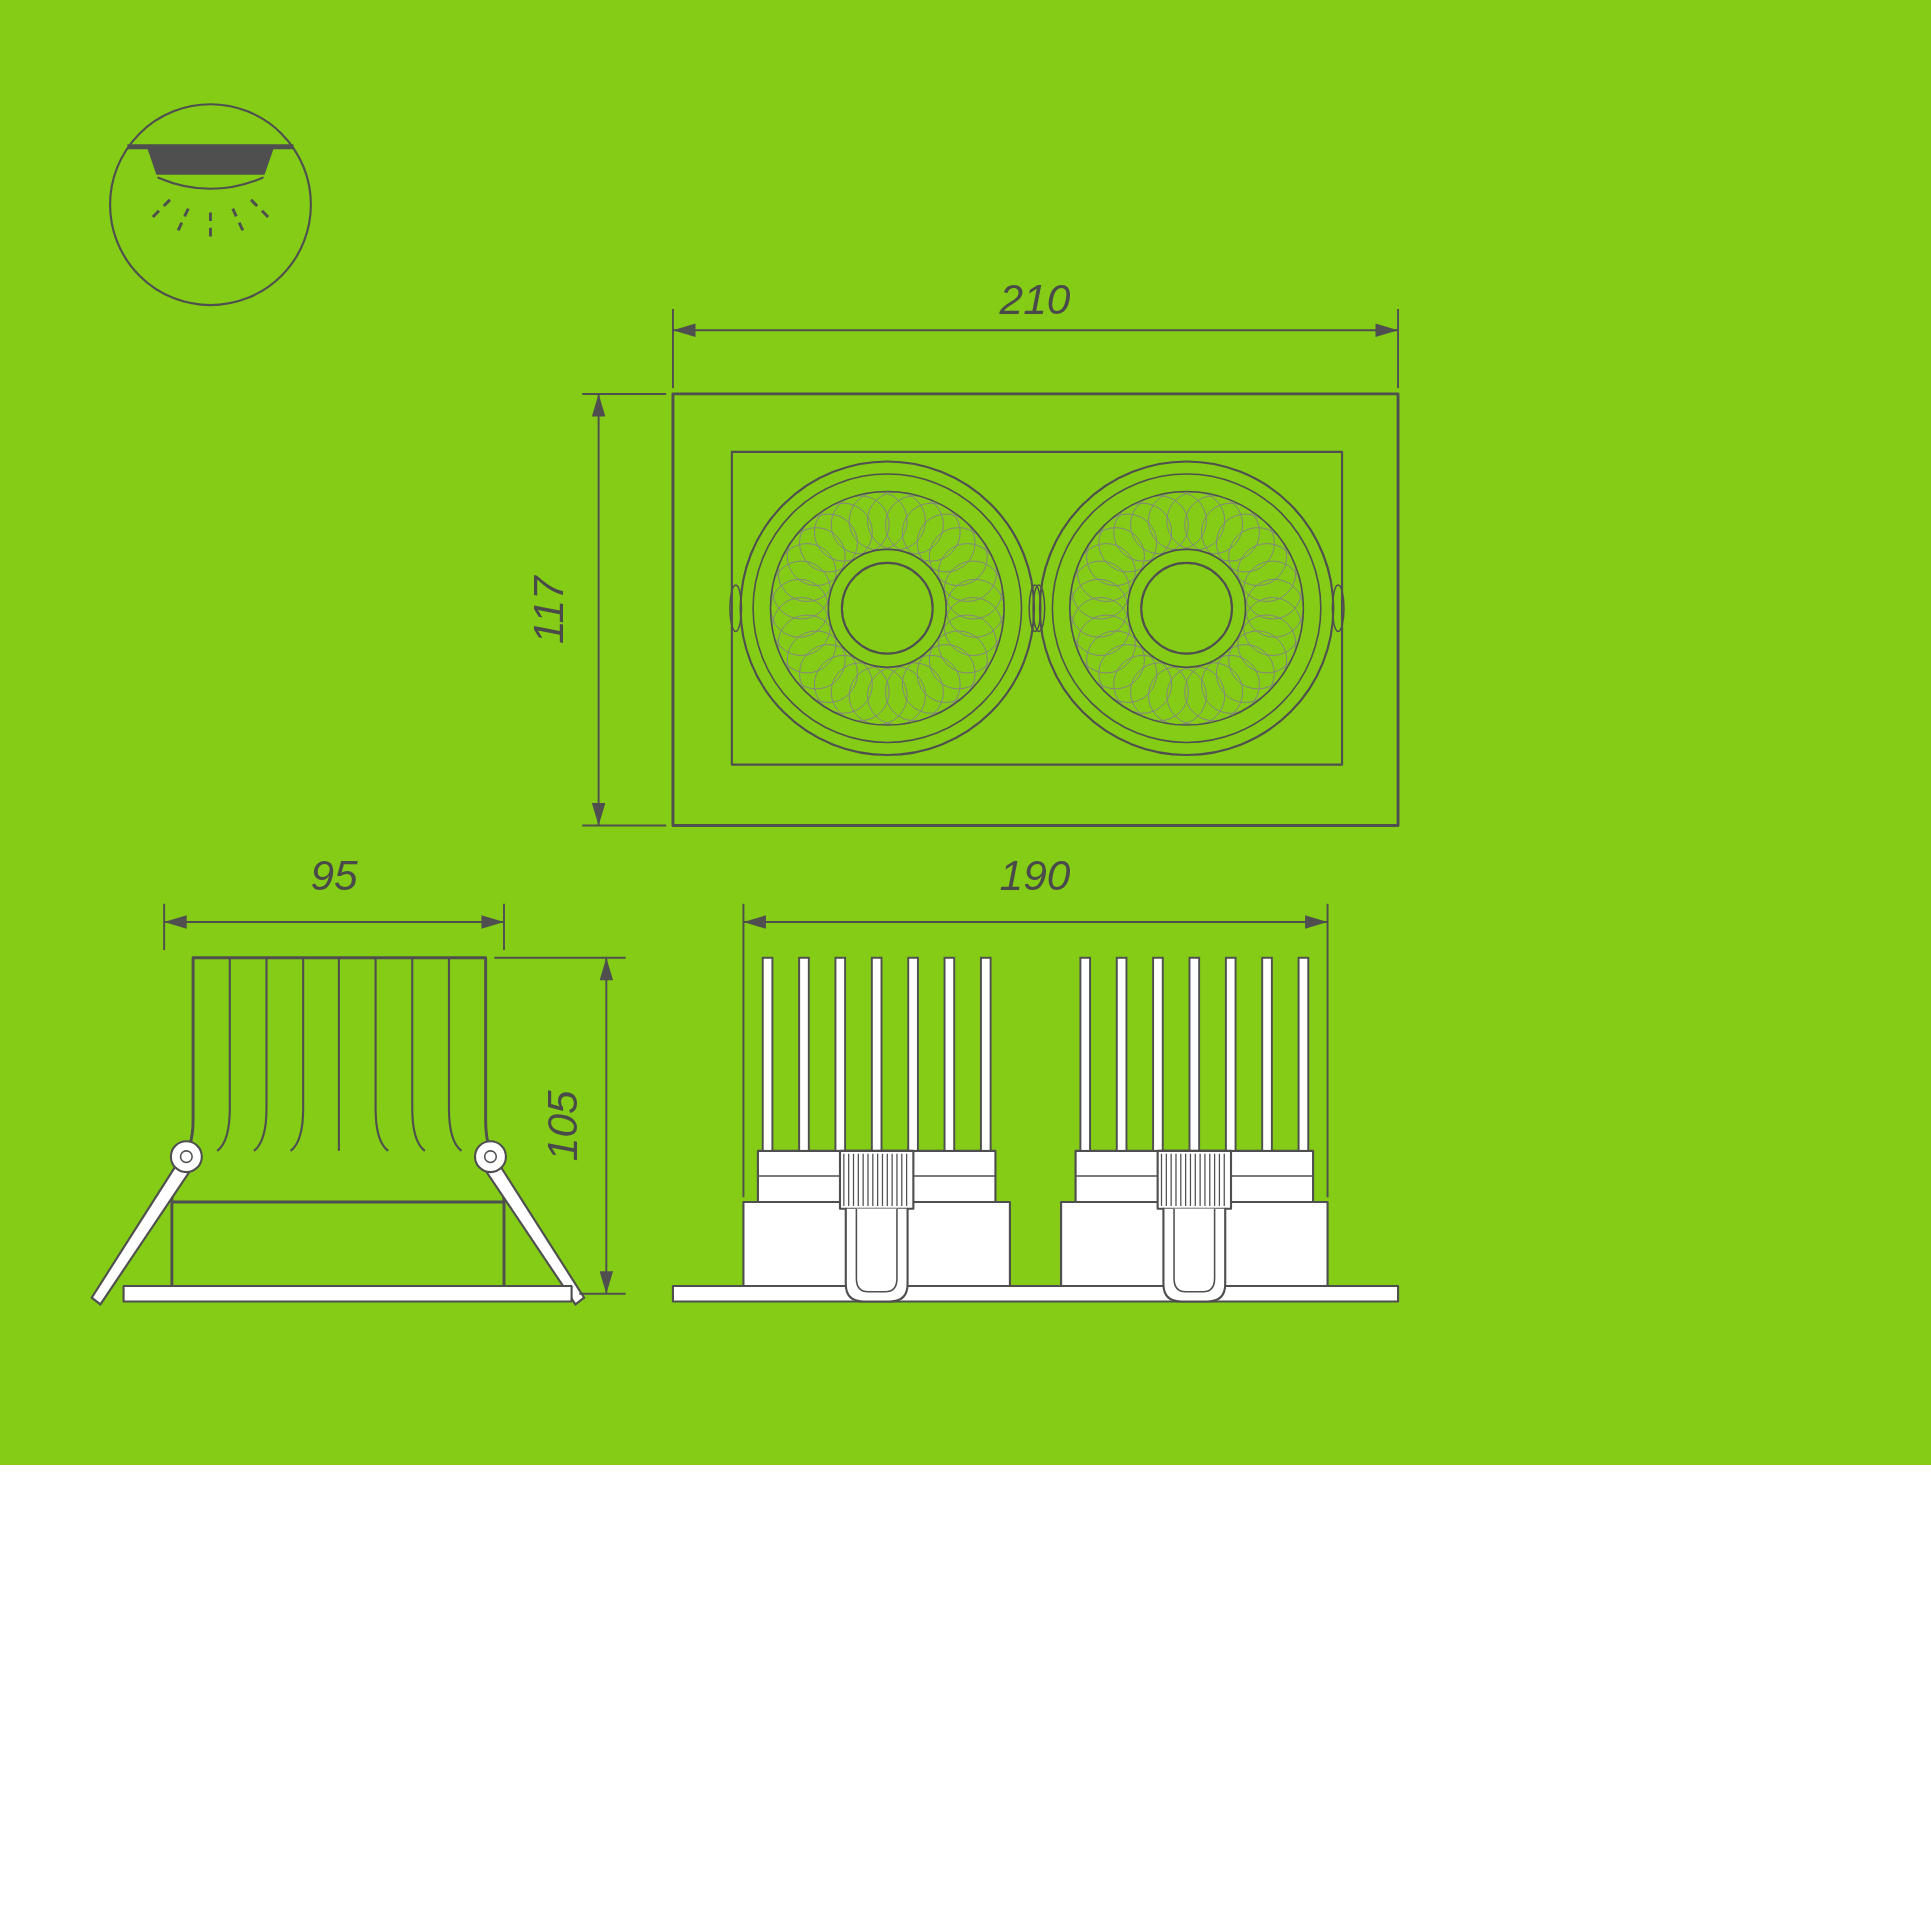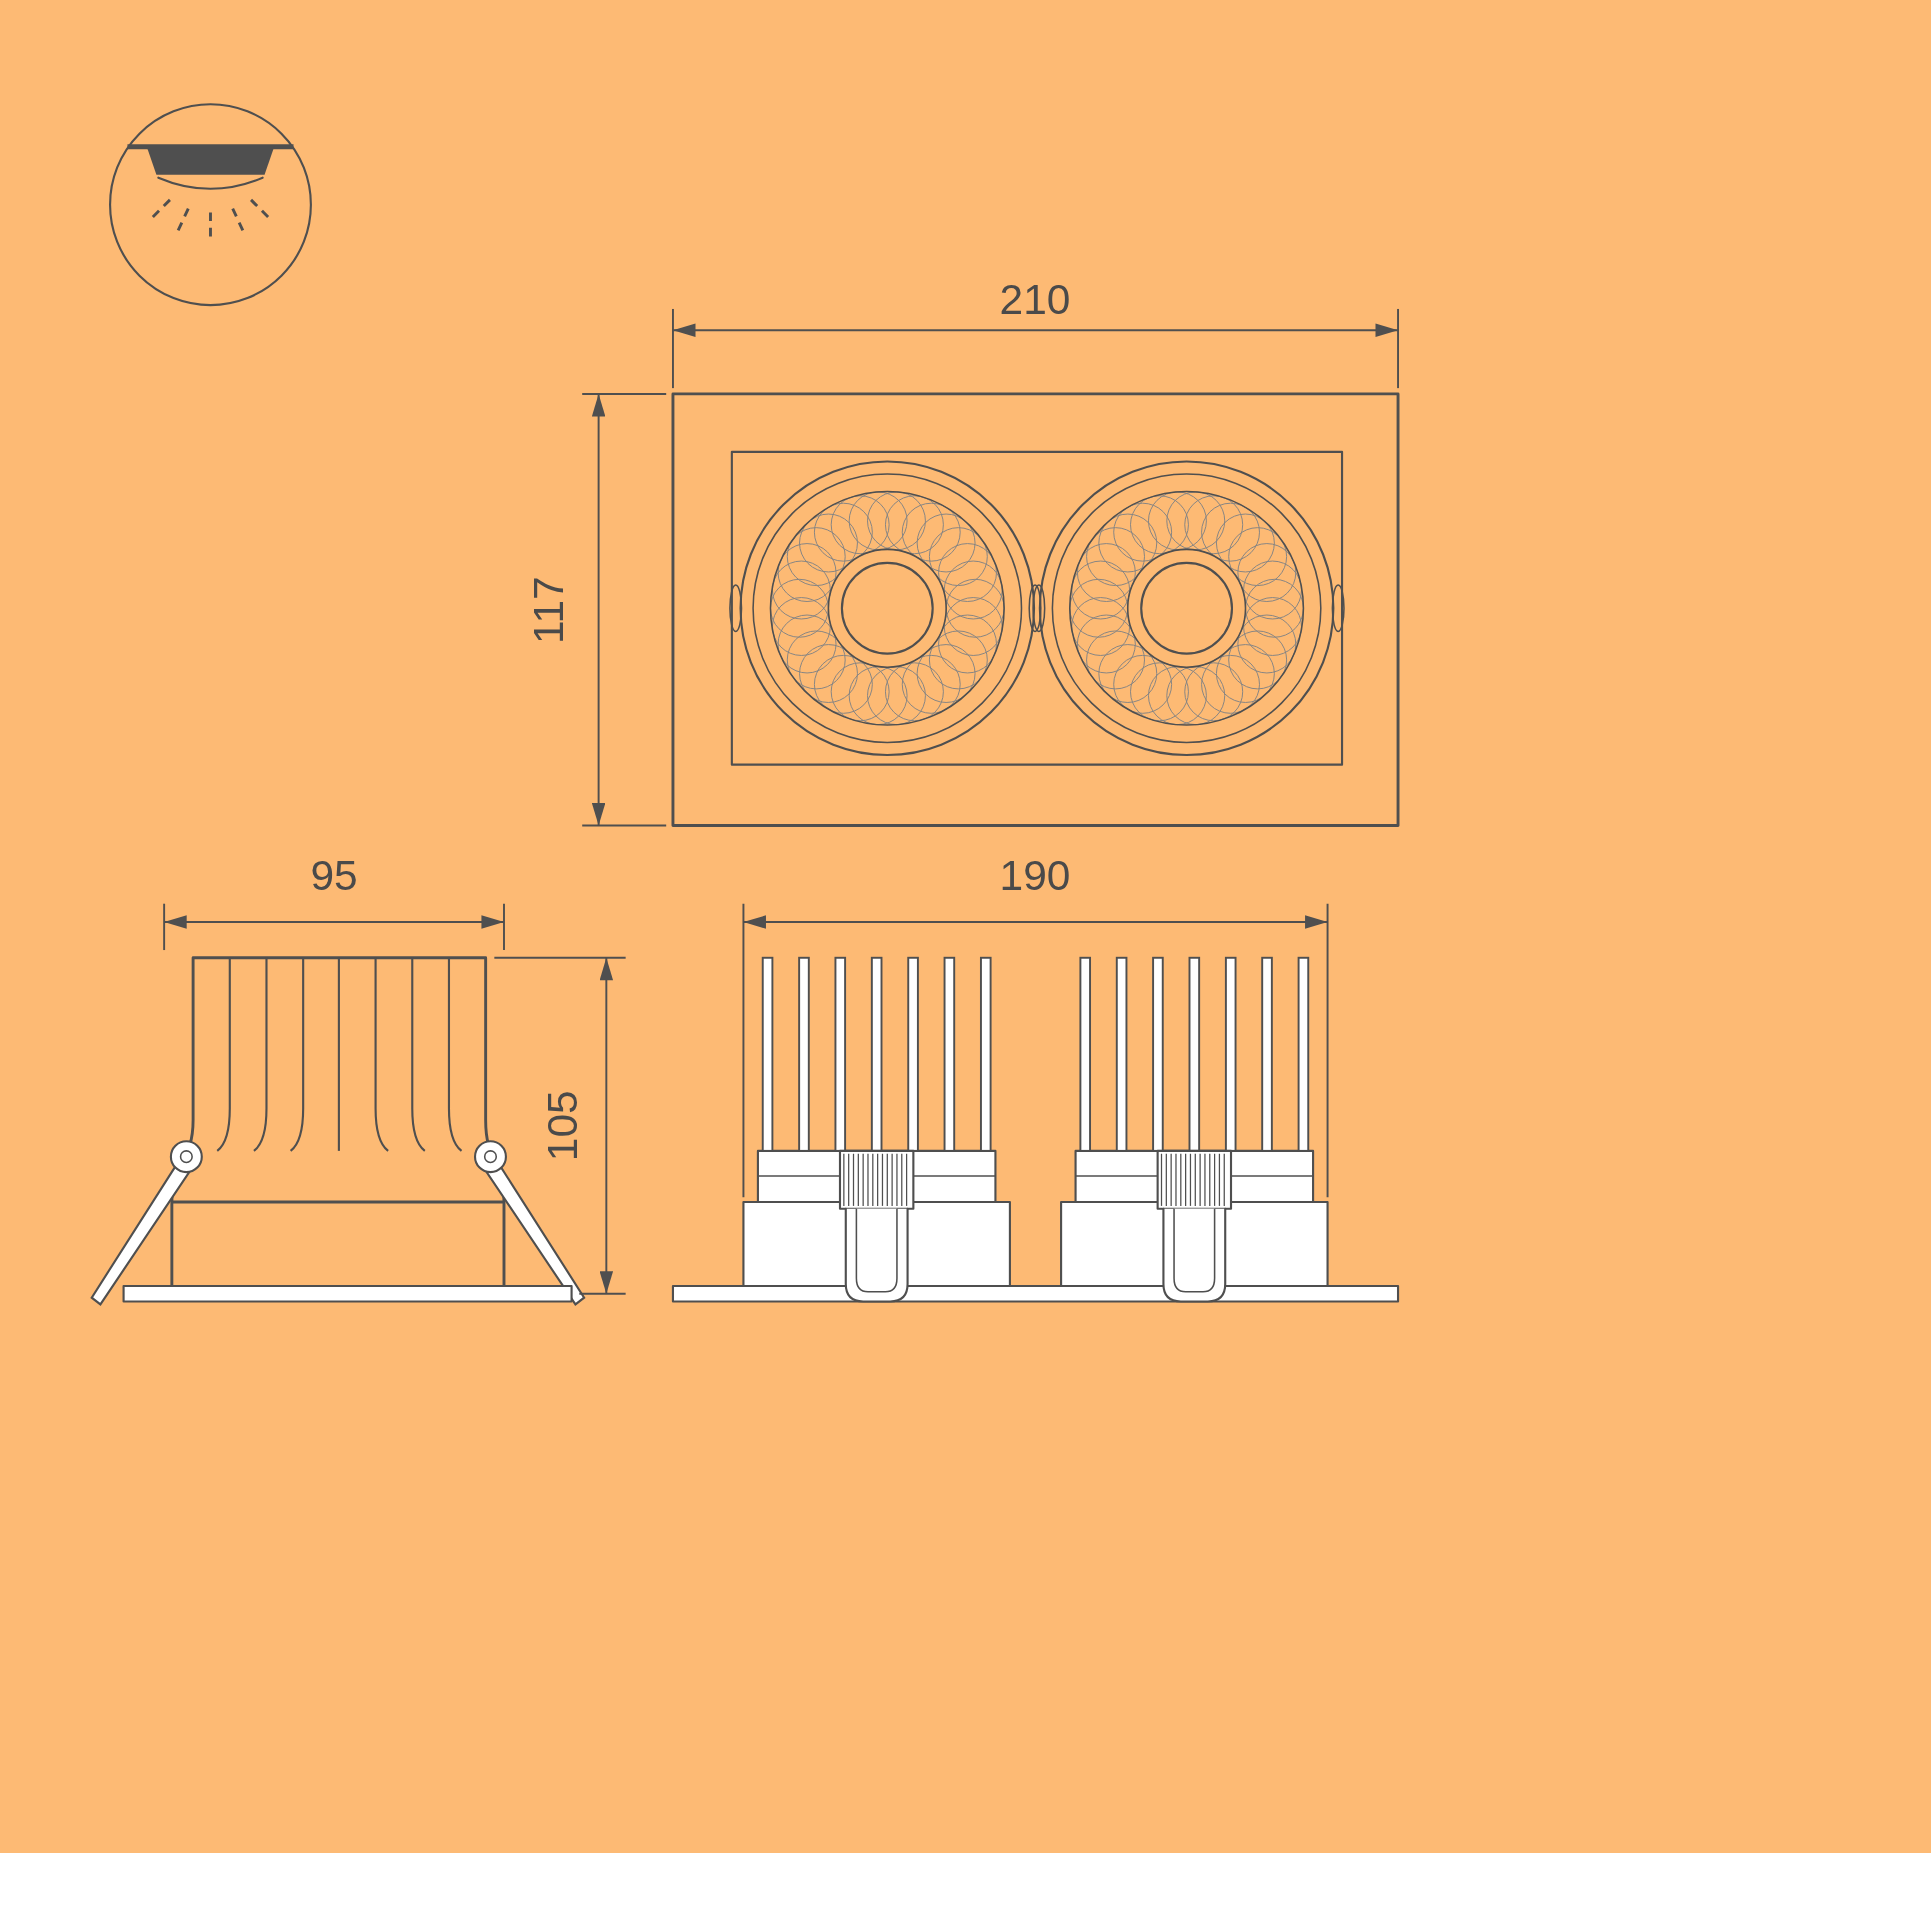--- a/index.html
+++ b/index.html
@@ -1,16 +1,16 @@
 <!DOCTYPE html>
 <html><head>
 <meta charset="utf-8">
 <style>
   html,body{margin:0;padding:0;background:#fff;}
-  .page{width:1931px;height:1853px;background:#fdba74;position:relative;}
+  .page{width:1931px;height:1465px;background:#84cc16;position:relative;font-style:italic;}
   svg{display:block;}
   .ln{stroke:#4f4f4f;stroke-width:3;fill:none;stroke-linejoin:round;stroke-linecap:round;}
   .ln2{stroke:#4f4f4f;stroke-width:2.2;fill:none;stroke-linejoin:round;stroke-linecap:round;}
   .ln15{stroke:#4f4f4f;stroke-width:1.6;fill:none;}
   .dim{stroke:#4f4f4f;stroke-width:2;fill:none;}
   .solid{fill:#4f4f4f;stroke:none;}
   .wf{fill:#ffffff;}
   .mesh circle{stroke:#848484;stroke-width:1;fill:none;}
   .fins path{stroke:#4f4f4f;stroke-width:2.2;fill:none;}
   .fins rect{stroke:#4f4f4f;stroke-width:2;fill:#fff;}

